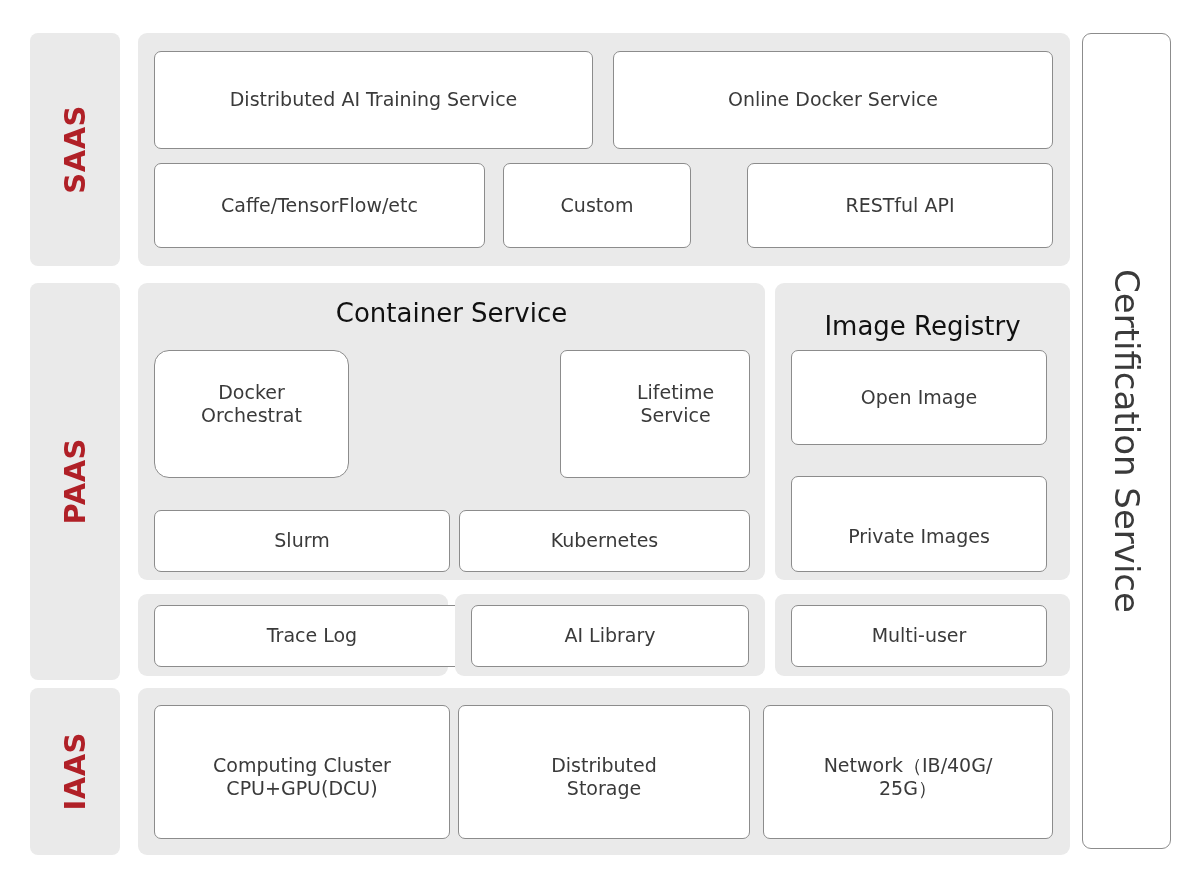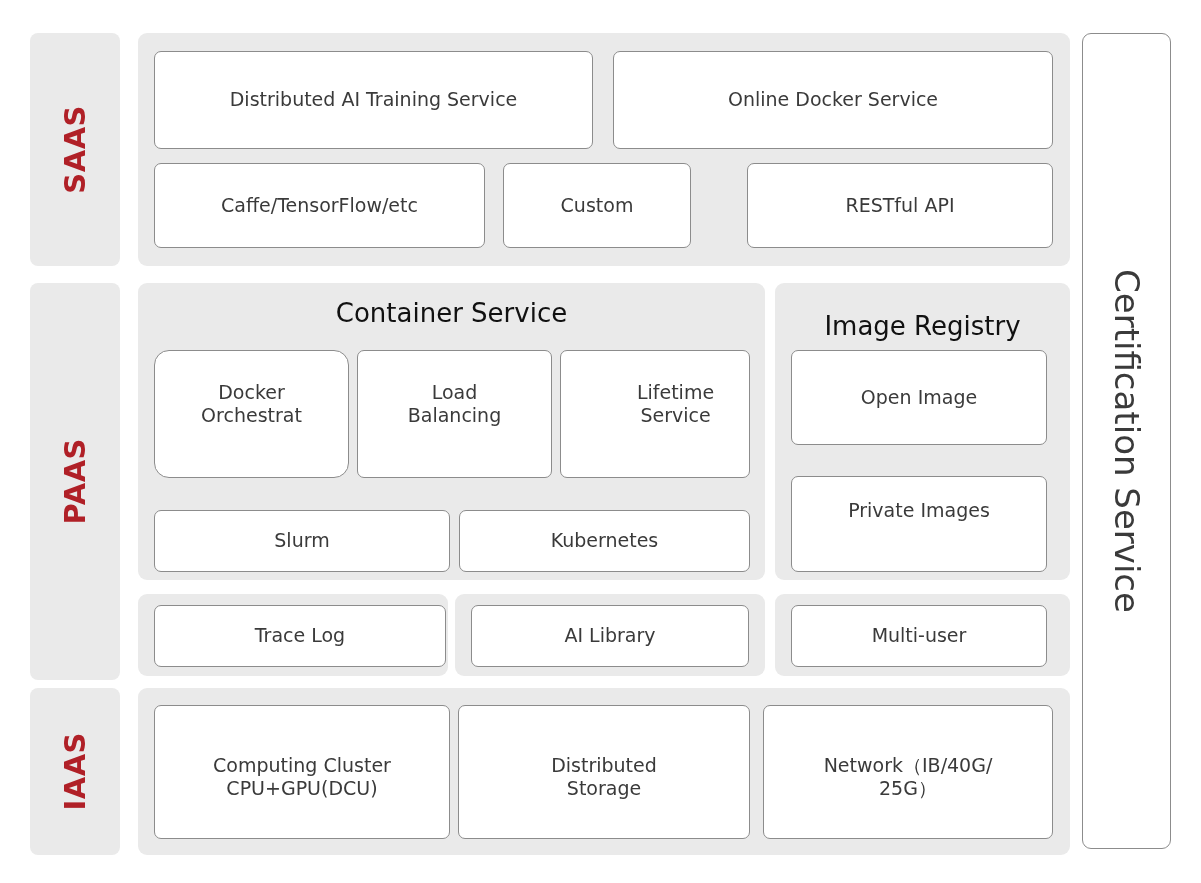--- a/index.html
+++ b/index.html
@@ -65,21 +65,21 @@
     color: #3a3a3a;
     line-height: 1.22;
     padding: 0 6px;
   }
   .box.top-text {
     align-items: flex-start;
     padding-top: 30px;
   }
   .box.upper-text {
     align-items: flex-start;
-    padding-top: 22px;
+    padding-top: 48px;
   }
   .box.mid-upper-text {
     align-items: flex-start;
     padding-top: 48px;
   }
 
   
   .group-heading {
     position: absolute;
     text-align: center;
@@ -150,26 +150,20 @@
 
   <div class="group-heading" style="left:138px; top:300px; width:627px;">Container Service</div>
 
   <div class="box top-text" style="left:154px; top:350px; width:195px; height:128px;border-radius:15px;">
     <span>
       <span>Docker</span><br>
       <span>Orchestrat</span>
     </span>
   </div>
 
-  <div class="box top-text" style="left:357px; top:350px; width:195px; height:128px;">
-    <span>
-      <span>Load</span><br>
-      <span>Balancing</span>
-    </span>
-  </div>
 
   <div class="box top-text" style="left:560px; top:350px; width:190px; height:128px;padding-left:47px;">
     <span>
       <span>Lifetime</span><br>
       <span>Service</span>
     </span>
   </div>
 
   <div class="box" style="left:154px; top:510px; width:296px; height:62px;">
     <span>Slurm</span>
@@ -185,21 +179,21 @@
 
   <div class="box" style="left:791px; top:350px; width:256px; height:95px;">
     <span>Open Image</span>
   </div>
 
   <div class="box upper-text" style="left:791px; top:476px; width:256px; height:96px;">
     <span>Private Images</span>
   </div>
 
   <div class="panel" style="left:138px; top:594px; width:310px; height:82px;"></div>
-  <div class="box" style="left:154px; top:605px; width:292px; height:62px;">
+  <div class="box" style="left:154px; top:605px; width:316px; height:62px;">
     <span>Trace Log</span>
   </div>
 
   <div class="panel" style="left:455px; top:594px; width:310px; height:82px;"></div>
   <div class="box" style="left:471px; top:605px; width:278px; height:62px;">
     <span>AI Library</span>
   </div>
 
   <div class="panel" style="left:775px; top:594px; width:295px; height:82px;"></div>
   <div class="box" style="left:791px; top:605px; width:256px; height:62px;">

